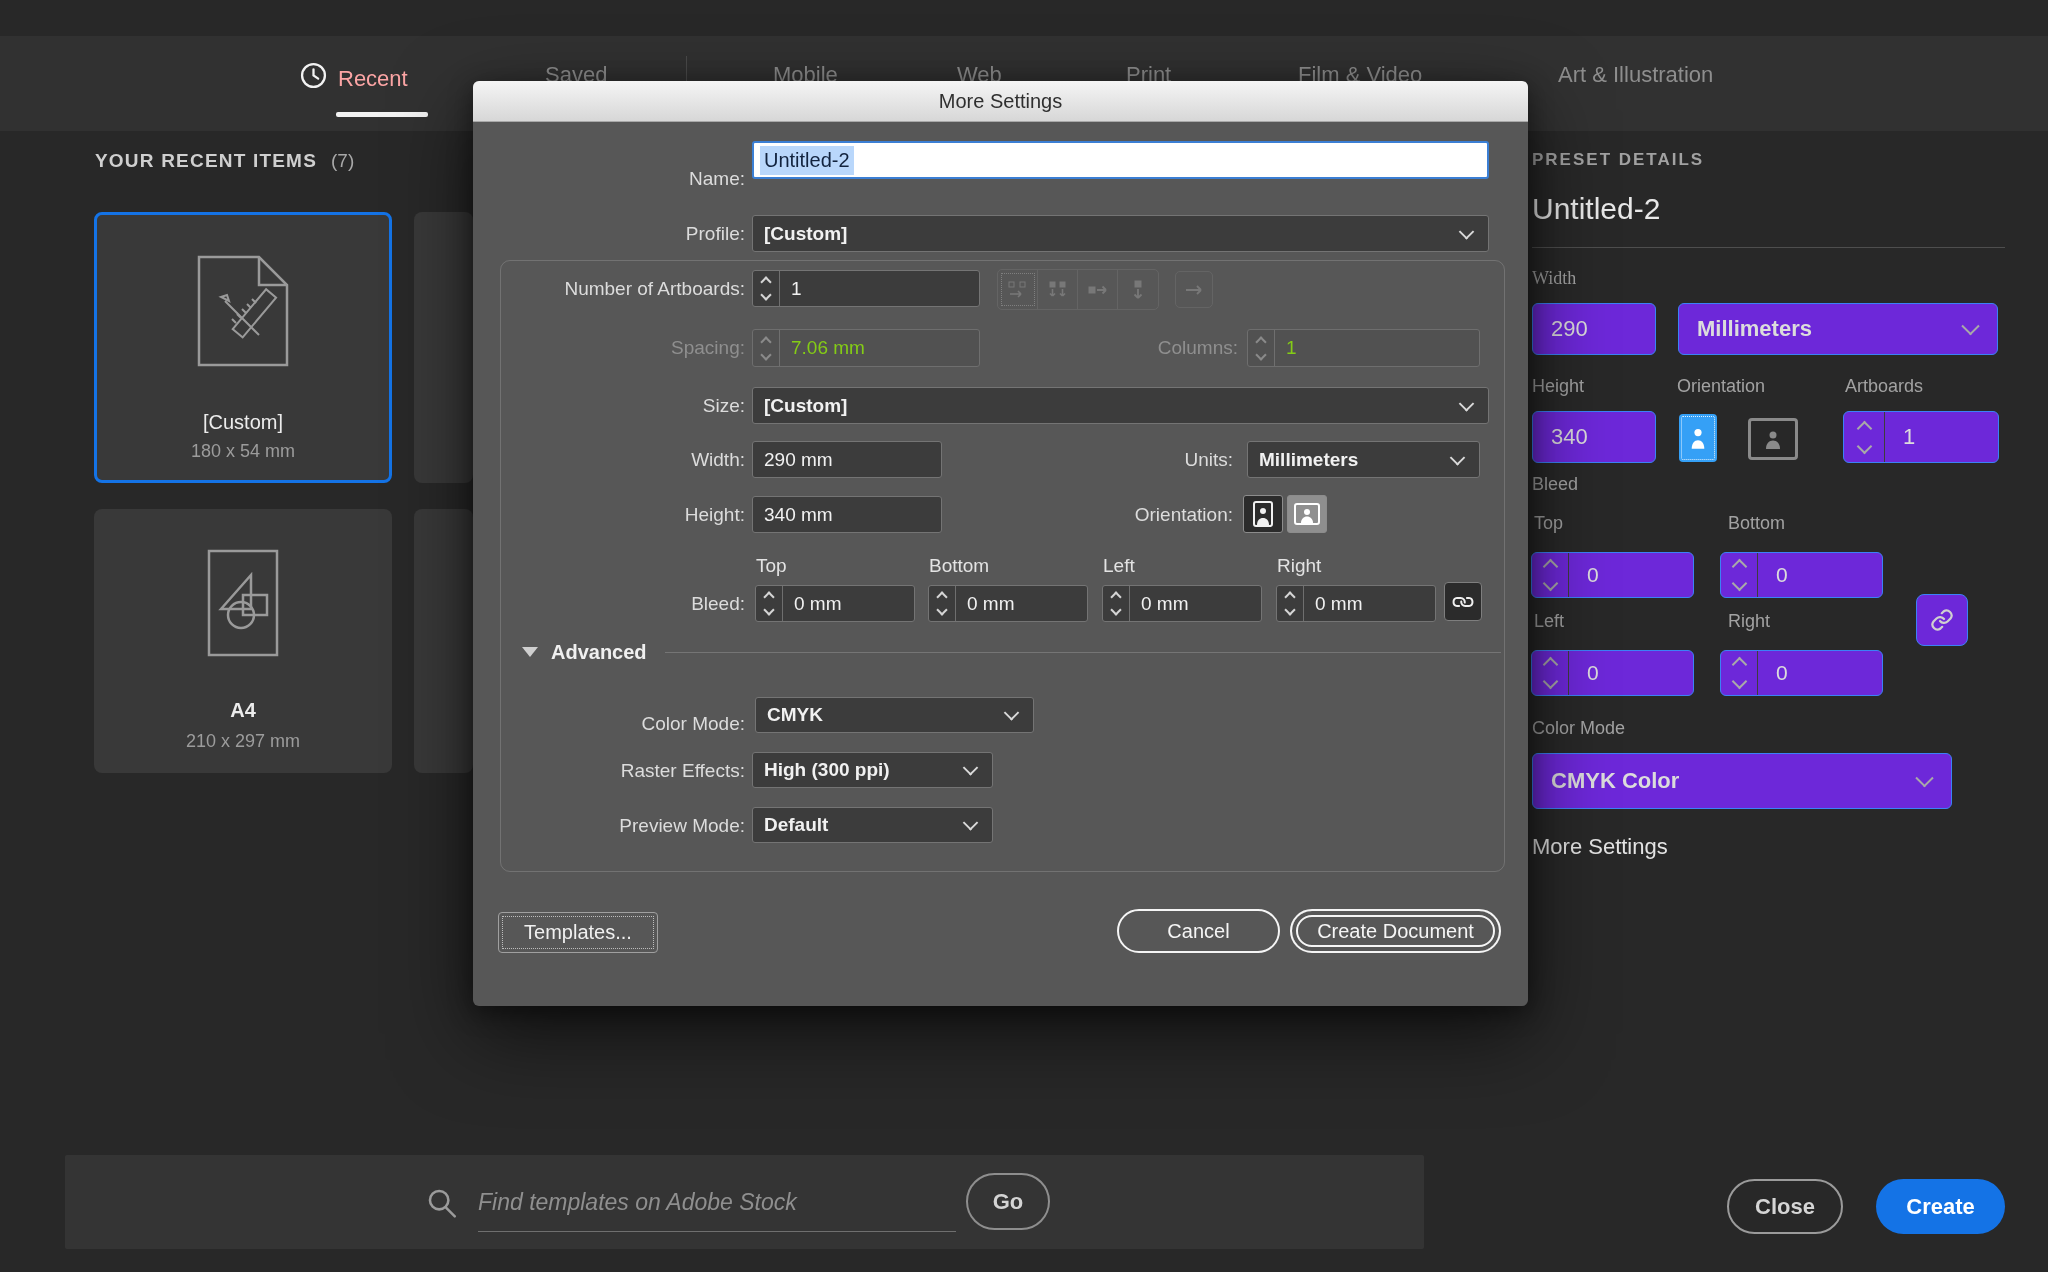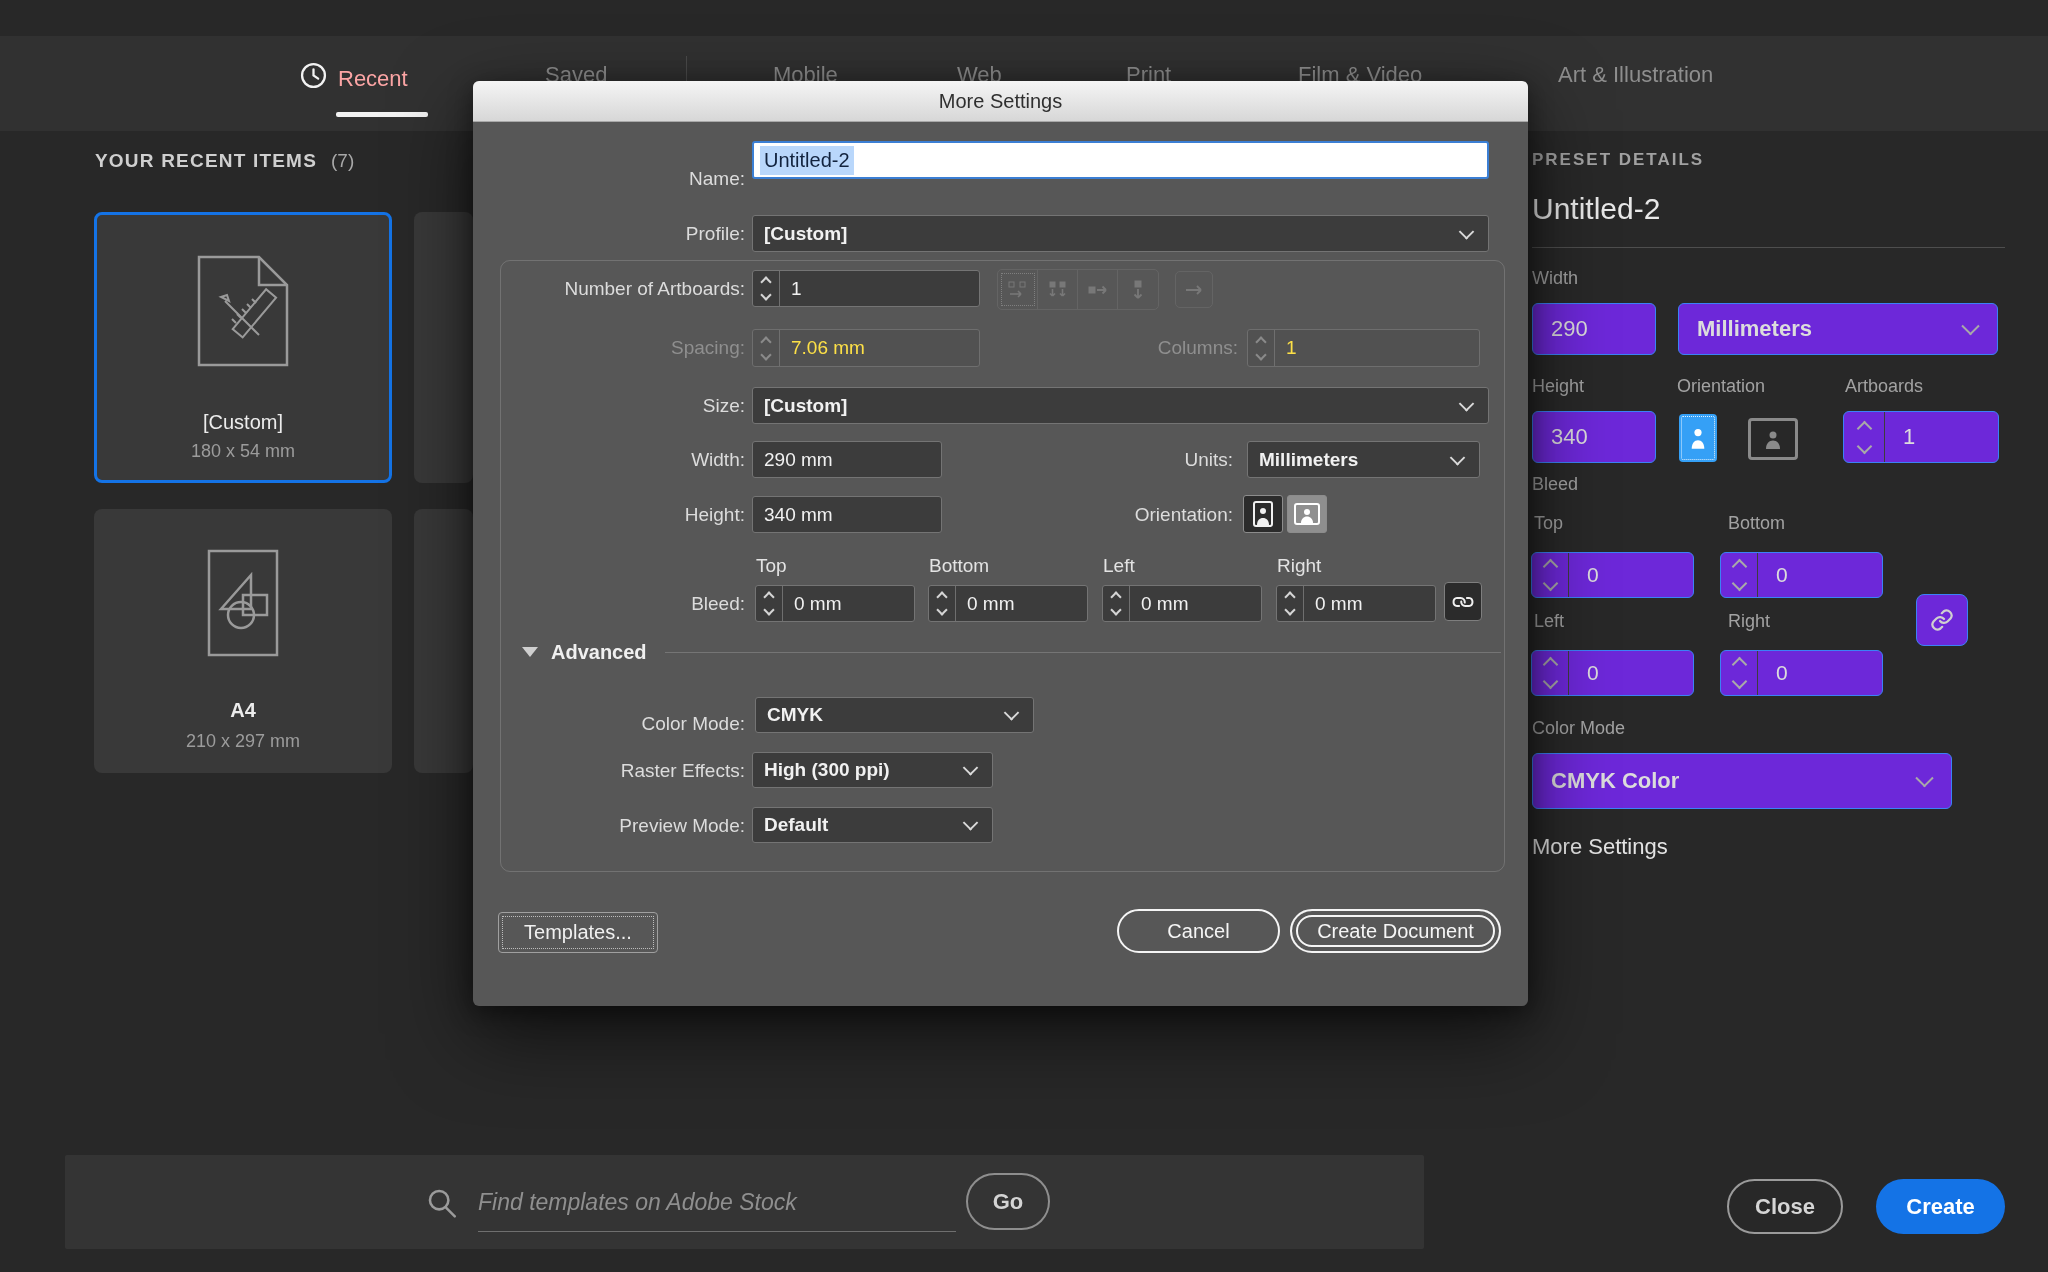--- a/index.html
+++ b/index.html
@@ -33,21 +33,21 @@
     box-shadow:0 28px 80px rgba(0,0,0,.6),0 6px 24px rgba(0,0,0,.45);z-index:10;}
   .dhead{position:absolute;left:0;top:0;width:100%;height:40px;border-radius:6px 6px 0 0;
     background:linear-gradient(#F5F5F5,#D7D7D7);border-bottom:1px solid #A8A8A8;
     text-align:center;line-height:40px;font-size:20px;color:#2F2F2F;}
   .dlbl{position:absolute;left:0;width:272px;text-align:right;font-size:19px;color:#DCDCDC;height:37px;line-height:37px;white-space:nowrap;}
   .dlbl.dis{color:#8F8F8F;}
   .field{position:absolute;background:#3C3C3C;border:1px solid #747474;border-radius:3px;
     display:flex;align-items:center;color:#F1F1F1;font-size:19px;box-sizing:border-box;}
   .field .val{padding-left:11px;}
   .field.dd .val{font-weight:600;}
-  .field.dis{background:#515151;border-color:#6E6E6E;color:#fde047;}
+  .field.dis{background:#515151;border-color:#6E6E6E;color:#84cc16;}
   .dchev{position:absolute;right:16px;top:50%;width:9px;height:9px;border-right:2px solid #DADADA;border-bottom:2px solid #DADADA;transform:translateY(-70%) rotate(45deg);}
   .dstep{width:26px;align-self:stretch;border-right:1px solid #6F6F6F;display:flex;flex-direction:column;justify-content:center;align-items:center;gap:5px;}
   .cv{display:inline-block;width:6px;height:6px;border-right:2px solid #D5D5D5;border-bottom:2px solid #D5D5D5;}
   .cv.up{transform:rotate(-135deg);margin-top:2px;}
   .cv.dn{transform:rotate(45deg);margin-bottom:2px;}
   .dis .cv{border-color:#8A8A8A;}
   .groupbox{position:absolute;left:27px;top:179px;width:1003px;height:610px;border:1px solid rgba(255,255,255,.16);border-radius:10px;pointer-events:none;}
   .bleedhdr{position:absolute;top:474px;font-size:19px;color:#E3E3E3;}
   .arr-group{position:absolute;display:flex;border:1px solid #6E6E6E;border-radius:5px;overflow:hidden;opacity:.6;}
   .arr-btn{width:40px;height:39px;display:flex;align-items:center;justify-content:center;border-right:1px solid #6E6E6E;box-sizing:border-box;}
@@ -338,21 +338,21 @@
 
     <div class="btn-templates" style="left:25px;top:831px;width:160px;height:41px;">Templates...</div>
     <div class="pill btn-cancel" style="left:644px;top:828px;width:163px;height:44px;">Cancel</div>
     <div class="pill btn-createdoc" style="left:817px;top:828px;width:211px;height:44px;">Create Document</div>
   </div>
 
   <div class="abs pheading">PRESET DETAILS</div>
   <div class="abs pname">Untitled-2</div>
   <div class="abs pdivider"></div>
 
-  <div class="plbl" style="left:1532px;top:268px;">Width</div>
+  <div class="plbl" style="left:1532px;top:268px;font-family:Liberation Serif, serif;">Width</div>
   <div class="pfield" style="left:1532px;top:303px;width:124px;height:52px;">
     <span class="val">290</span>
   </div>
   <div class="pfield" style="left:1678px;top:303px;width:320px;height:52px;">
     <span class="val" style="font-weight:600;">Millimeters</span>
     <span class="pchev"></span>
   </div>
 
   <div class="plbl" style="left:1532px;top:376px;">Height</div>
   <div class="plbl" style="left:1677px;top:376px;">Orientation</div>

